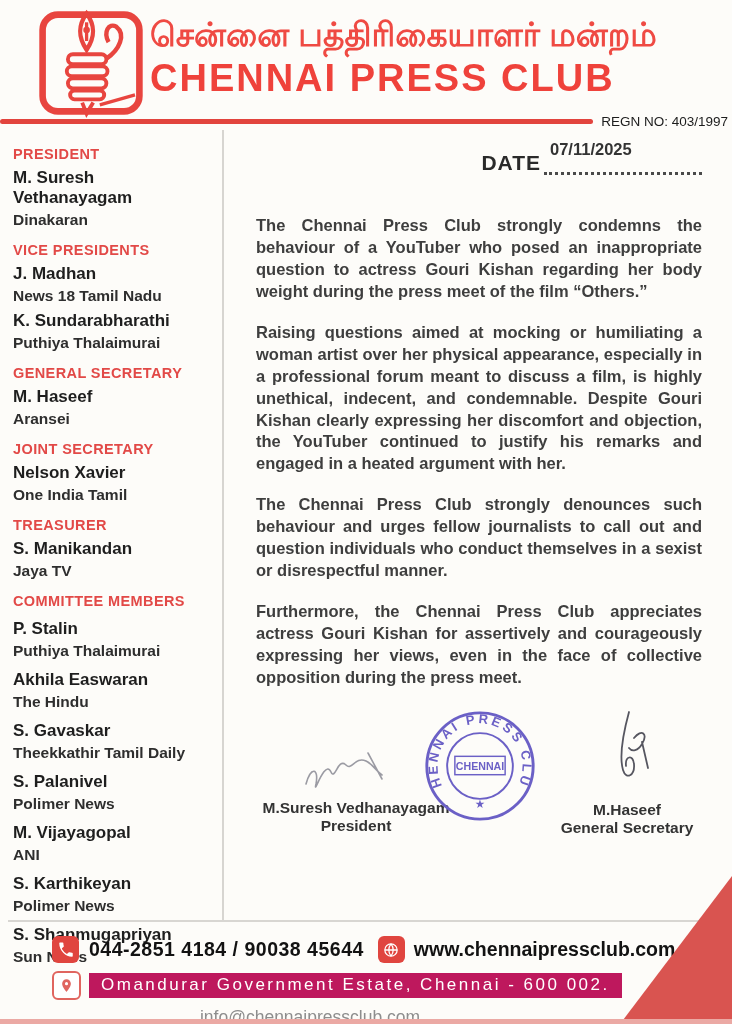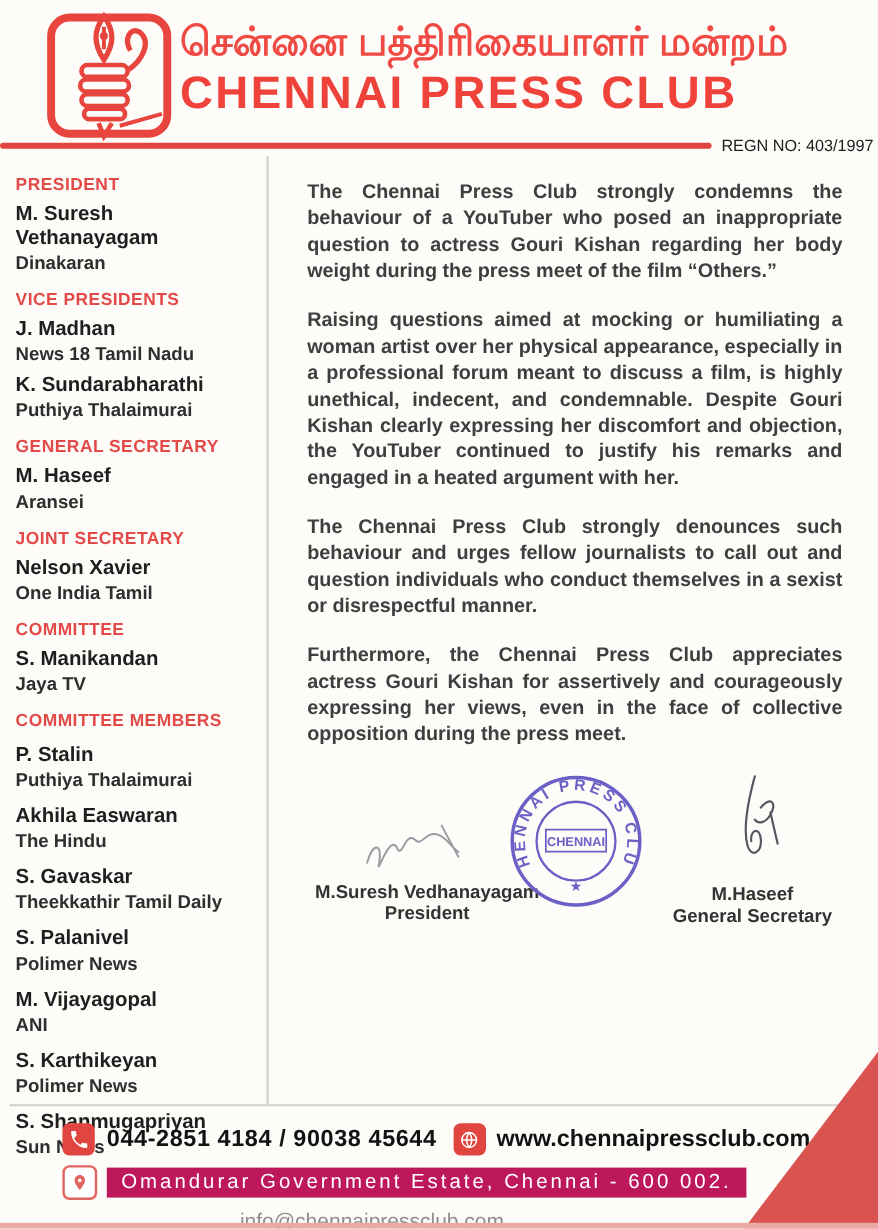--- a/index.html
+++ b/index.html
@@ -102,21 +102,21 @@
         <div class="sb-title">GENERAL SECRETARY</div>
         <div class="sb-name">M. Haseef</div>
         <div class="sb-org">Aransei</div>
       </div>
       <div class="sb-section">
         <div class="sb-title">JOINT SECRETARY</div>
         <div class="sb-name">Nelson Xavier</div>
         <div class="sb-org">One India Tamil</div>
       </div>
       <div class="sb-section">
-        <div class="sb-title">COMMITTEE</div>
+        <div class="sb-title">TREASURER</div>
         <div class="sb-name">S. Manikandan</div>
         <div class="sb-org">Jaya TV</div>
       </div>
       <div class="sb-section">
         <div class="sb-title">COMMITTEE MEMBERS</div>
         <div class="sb-name">P. Stalin</div>
         <div class="sb-org">Puthiya Thalaimurai</div>
         <div class="sb-name">Akhila Easwaran</div>
         <div class="sb-org">The Hindu</div>
         <div class="sb-name">S. Gavaskar</div>
@@ -126,20 +126,26 @@
         <div class="sb-name">M. Vijayagopal</div>
         <div class="sb-org">ANI</div>
         <div class="sb-name">S. Karthikeyan</div>
         <div class="sb-org">Polimer News</div>
         <div class="sb-name">S. Shanmugapriyan</div>
         <div class="sb-org">Sun News</div>
       </div>
     </div>
 
   <div class="main">
+    <div class="date-row">
+      <span class="date-label">DATE</span>
+      <span class="date-dots">
+        <span class="date-value">07/11/2025</span>
+      </span>
+    </div>
 
     <div id="paragraphs">
         <p class="para">The Chennai Press Club strongly condemns the behaviour of a YouTuber who posed an inappropriate question to actress Gouri Kishan regarding her body weight during the press meet of the film “Others.”</p>
         <p class="para">Raising questions aimed at mocking or humiliating a woman artist over her physical appearance, especially in a professional forum meant to discuss a film, is highly unethical, indecent, and condemnable. Despite Gouri Kishan clearly expressing her discomfort and objection, the YouTuber continued to justify his remarks and engaged in a heated argument with her.</p>
         <p class="para">The Chennai Press Club strongly denounces such behaviour and urges fellow journalists to call out and question individuals who conduct themselves in a sexist or disrespectful manner.</p>
         <p class="para">Furthermore, the Chennai Press Club appreciates actress Gouri Kishan for assertively and courageously expressing her views, even in the face of collective opposition during the press meet.</p>
       </div>
 
     <div class="sig-area">
       <div class="sig-left">

